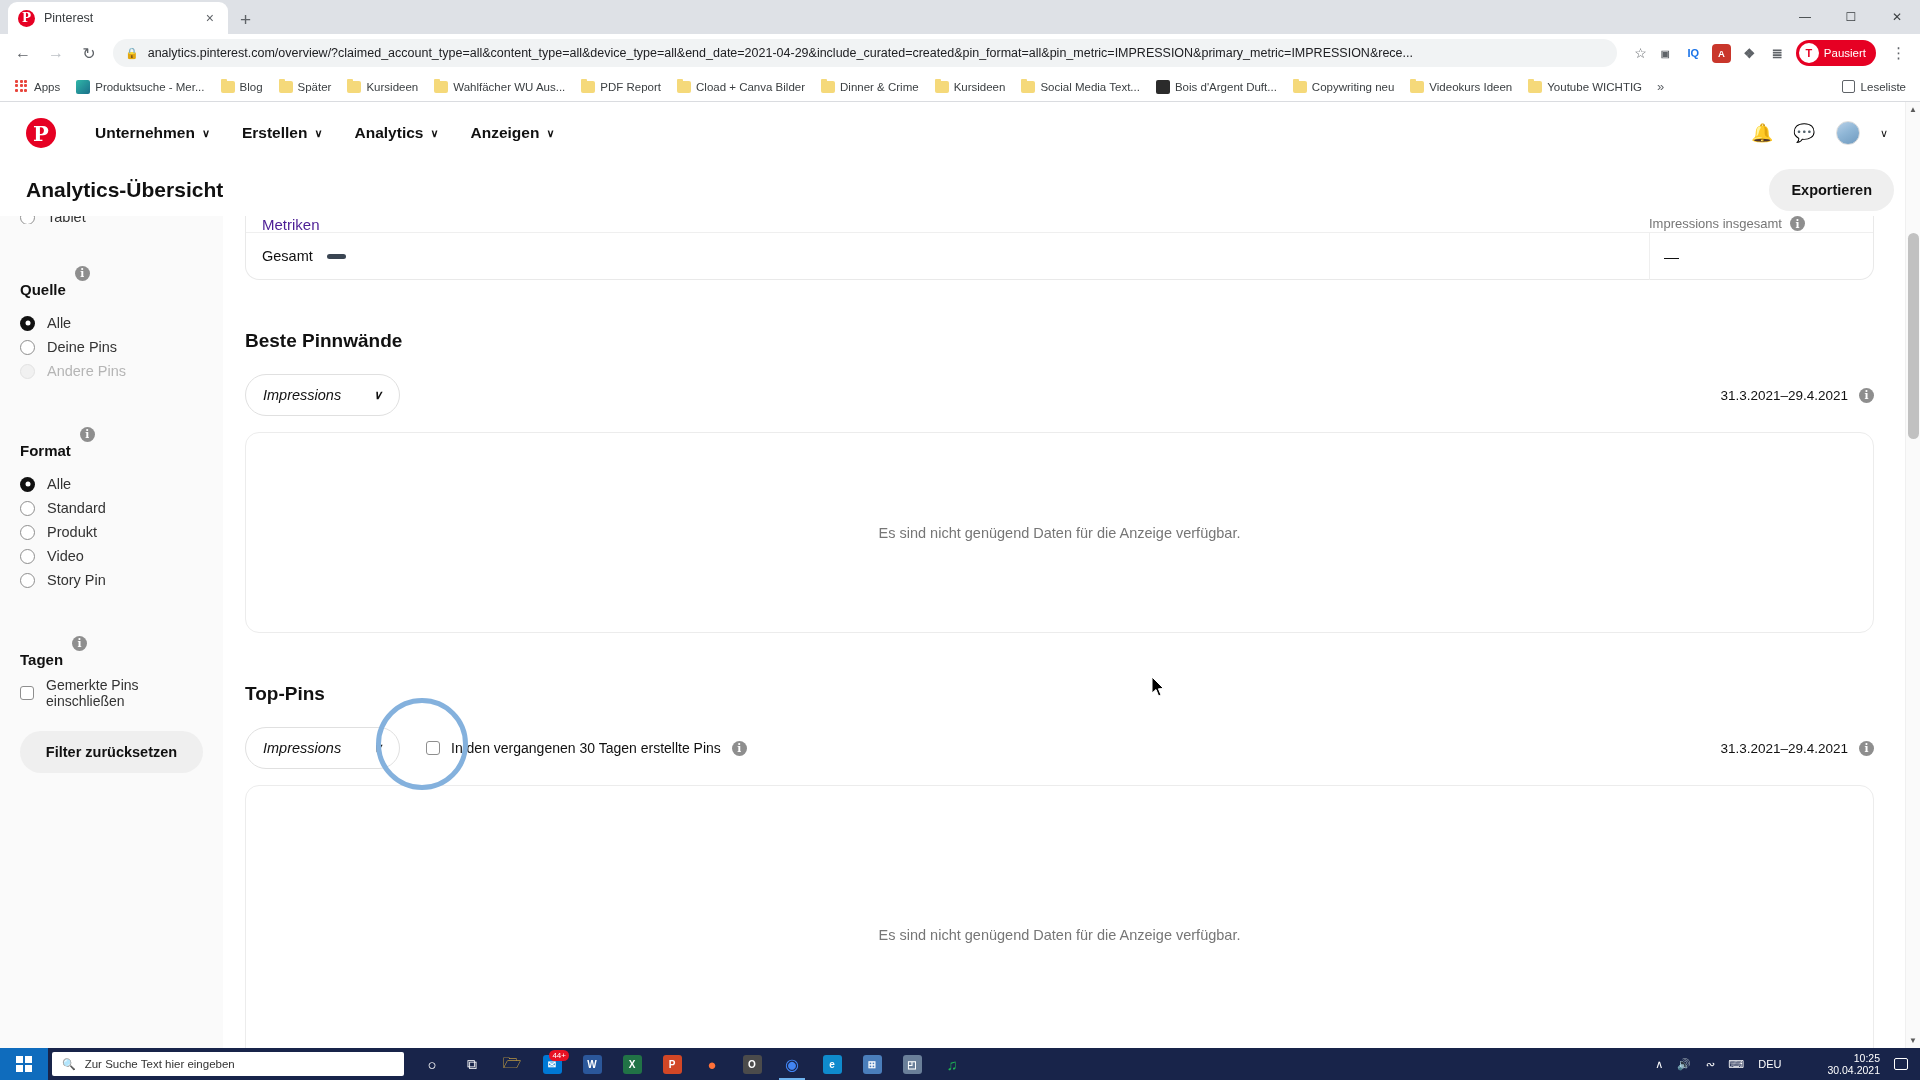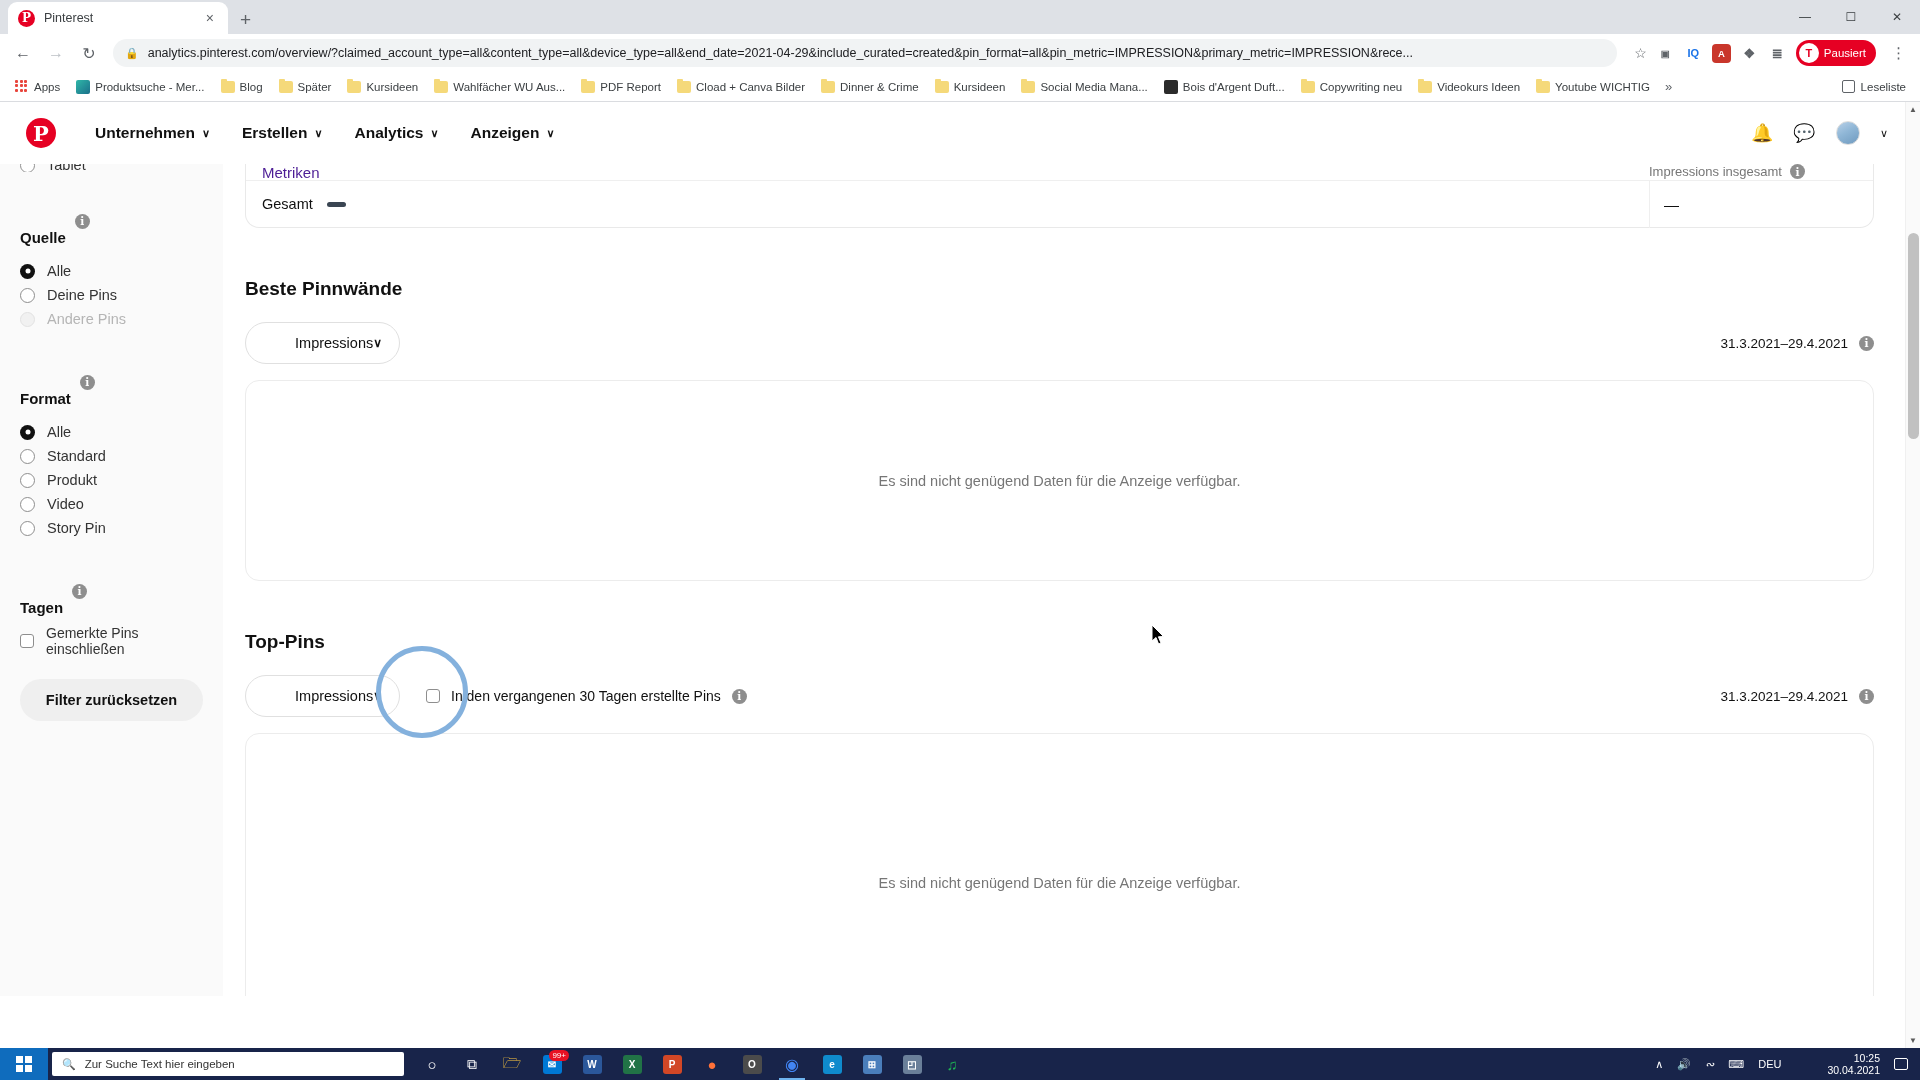--- a/index.html
+++ b/index.html
@@ -134,22 +134,22 @@
   .tt-head .c2 { width: 208px; font-size: 13px; color: #767676; display: flex; align-items: center; gap: 8px; }
   .tt-row { display: flex; align-items: center; height: 47px; border-top: 1px solid #efefef; padding: 0 16px; }
   .tt-row .c1 { flex: 1; display: flex; align-items: center; gap: 14px; font-size: 14.5px; color: #111; }
   .tt-row .c2 { width: 208px; font-size: 15px; color: #111; border-left: 1px solid #efefef; padding-left: 14px; height: 47px; display: flex; align-items: center; }
   .dash { width: 19px; height: 5px; background: #3a4552; border-radius: 3px; }
 
   .sec-title { font-size: 19px; font-weight: bold; color: #111; margin: 50px 0 0 0; }
   .sec-controls { display: flex; align-items: center; margin-top: 22px; position: relative; }
   .select {
     width: 155px; height: 42px; border: 1px solid #e0e0e0; border-radius: 21px; background: #fff;
-    display: flex; align-items: center; justify-content: flex-end; padding: 0 17px;
-    font-size: 14.5px; color: #111;
+    display: flex; align-items: center; justify-content: space-between; padding: 0 17px;
+    font-size: 14.5px; color: #111; font-style: italic;
   }
   .select .sv { white-space: nowrap; }
   .select .sc { font-size: 12px; font-weight: bold; }
   .cbox-inline { display: flex; align-items: center; gap: 11px; margin-left: 26px; }
   .cbox-inline .lbl { font-size: 14px; color: #111; }
   .daterange { margin-left: auto; display: flex; align-items: center; gap: 11px; font-size: 13.5px; color: #111; }
 
   .empty-panel {
     margin-top: 16px; border: 1px solid #ececec; border-radius: 14px; background: #fff;
     display: flex; align-items: center; justify-content: center;
@@ -290,21 +290,21 @@
     <div class="bm">
       <span class="bm-folder"></span>
       <span>Dinner &amp; Crime</span>
     </div>
     <div class="bm">
       <span class="bm-folder"></span>
       <span>Kursideen</span>
     </div>
     <div class="bm">
       <span class="bm-folder"></span>
-      <span>Social Media Mana...</span>
+      <span>Social Media Text...</span>
     </div>
     <div class="bm">
       <span class="bm-img" style="background:#2b2b2b"></span>
       <span>Bois d'Argent Duft...</span>
     </div>
     <div class="bm">
       <span class="bm-folder"></span>
       <span>Copywriting neu</span>
     </div>
     <div class="bm">
@@ -345,20 +345,24 @@
         </div>
       </div>
       <div class="pheader-right">
         <span class="hicon">🔔</span>
         <span class="hicon">💬</span>
         <span class="havatar"></span>
         <span class="chev">∨</span>
       </div>
     </div>
 
+    <div class="ptitlebar">
+      <span class="ptitle">Analytics-Übersicht</span>
+      <button class="export-btn">Exportieren</button>
+    </div>
 
     <div class="body-area">
 
       <div class="sidebar">
         <div class="sb-row clip" style="margin-top:-6px">
           <span class="radio"></span>
           <span class="sb-lbl">Tablet</span>
         </div>
 
         
@@ -507,21 +511,21 @@
         <span style="font-size:15px">○</span>
       </div>
     <div class="tbi">
         <span style="font-size:14px">⧉</span>
       </div>
     <div class="tbi">
         <span style="font-size:15px;color:#ffc83d">🗁</span>
       </div>
     <div class="tbi">
       <span class="sq" style="background:#0078d4">✉</span>
-      <span class="tb-badge">99+</span>
+      <span class="tb-badge">44+</span>
     </div>
     <div class="tbi">
         <span class="sq" style="background:#2b579a">W</span>
       </div>
     <div class="tbi">
         <span class="sq" style="background:#217346">X</span>
       </div>
     <div class="tbi">
         <span class="sq" style="background:#d24726">P</span>
       </div>

